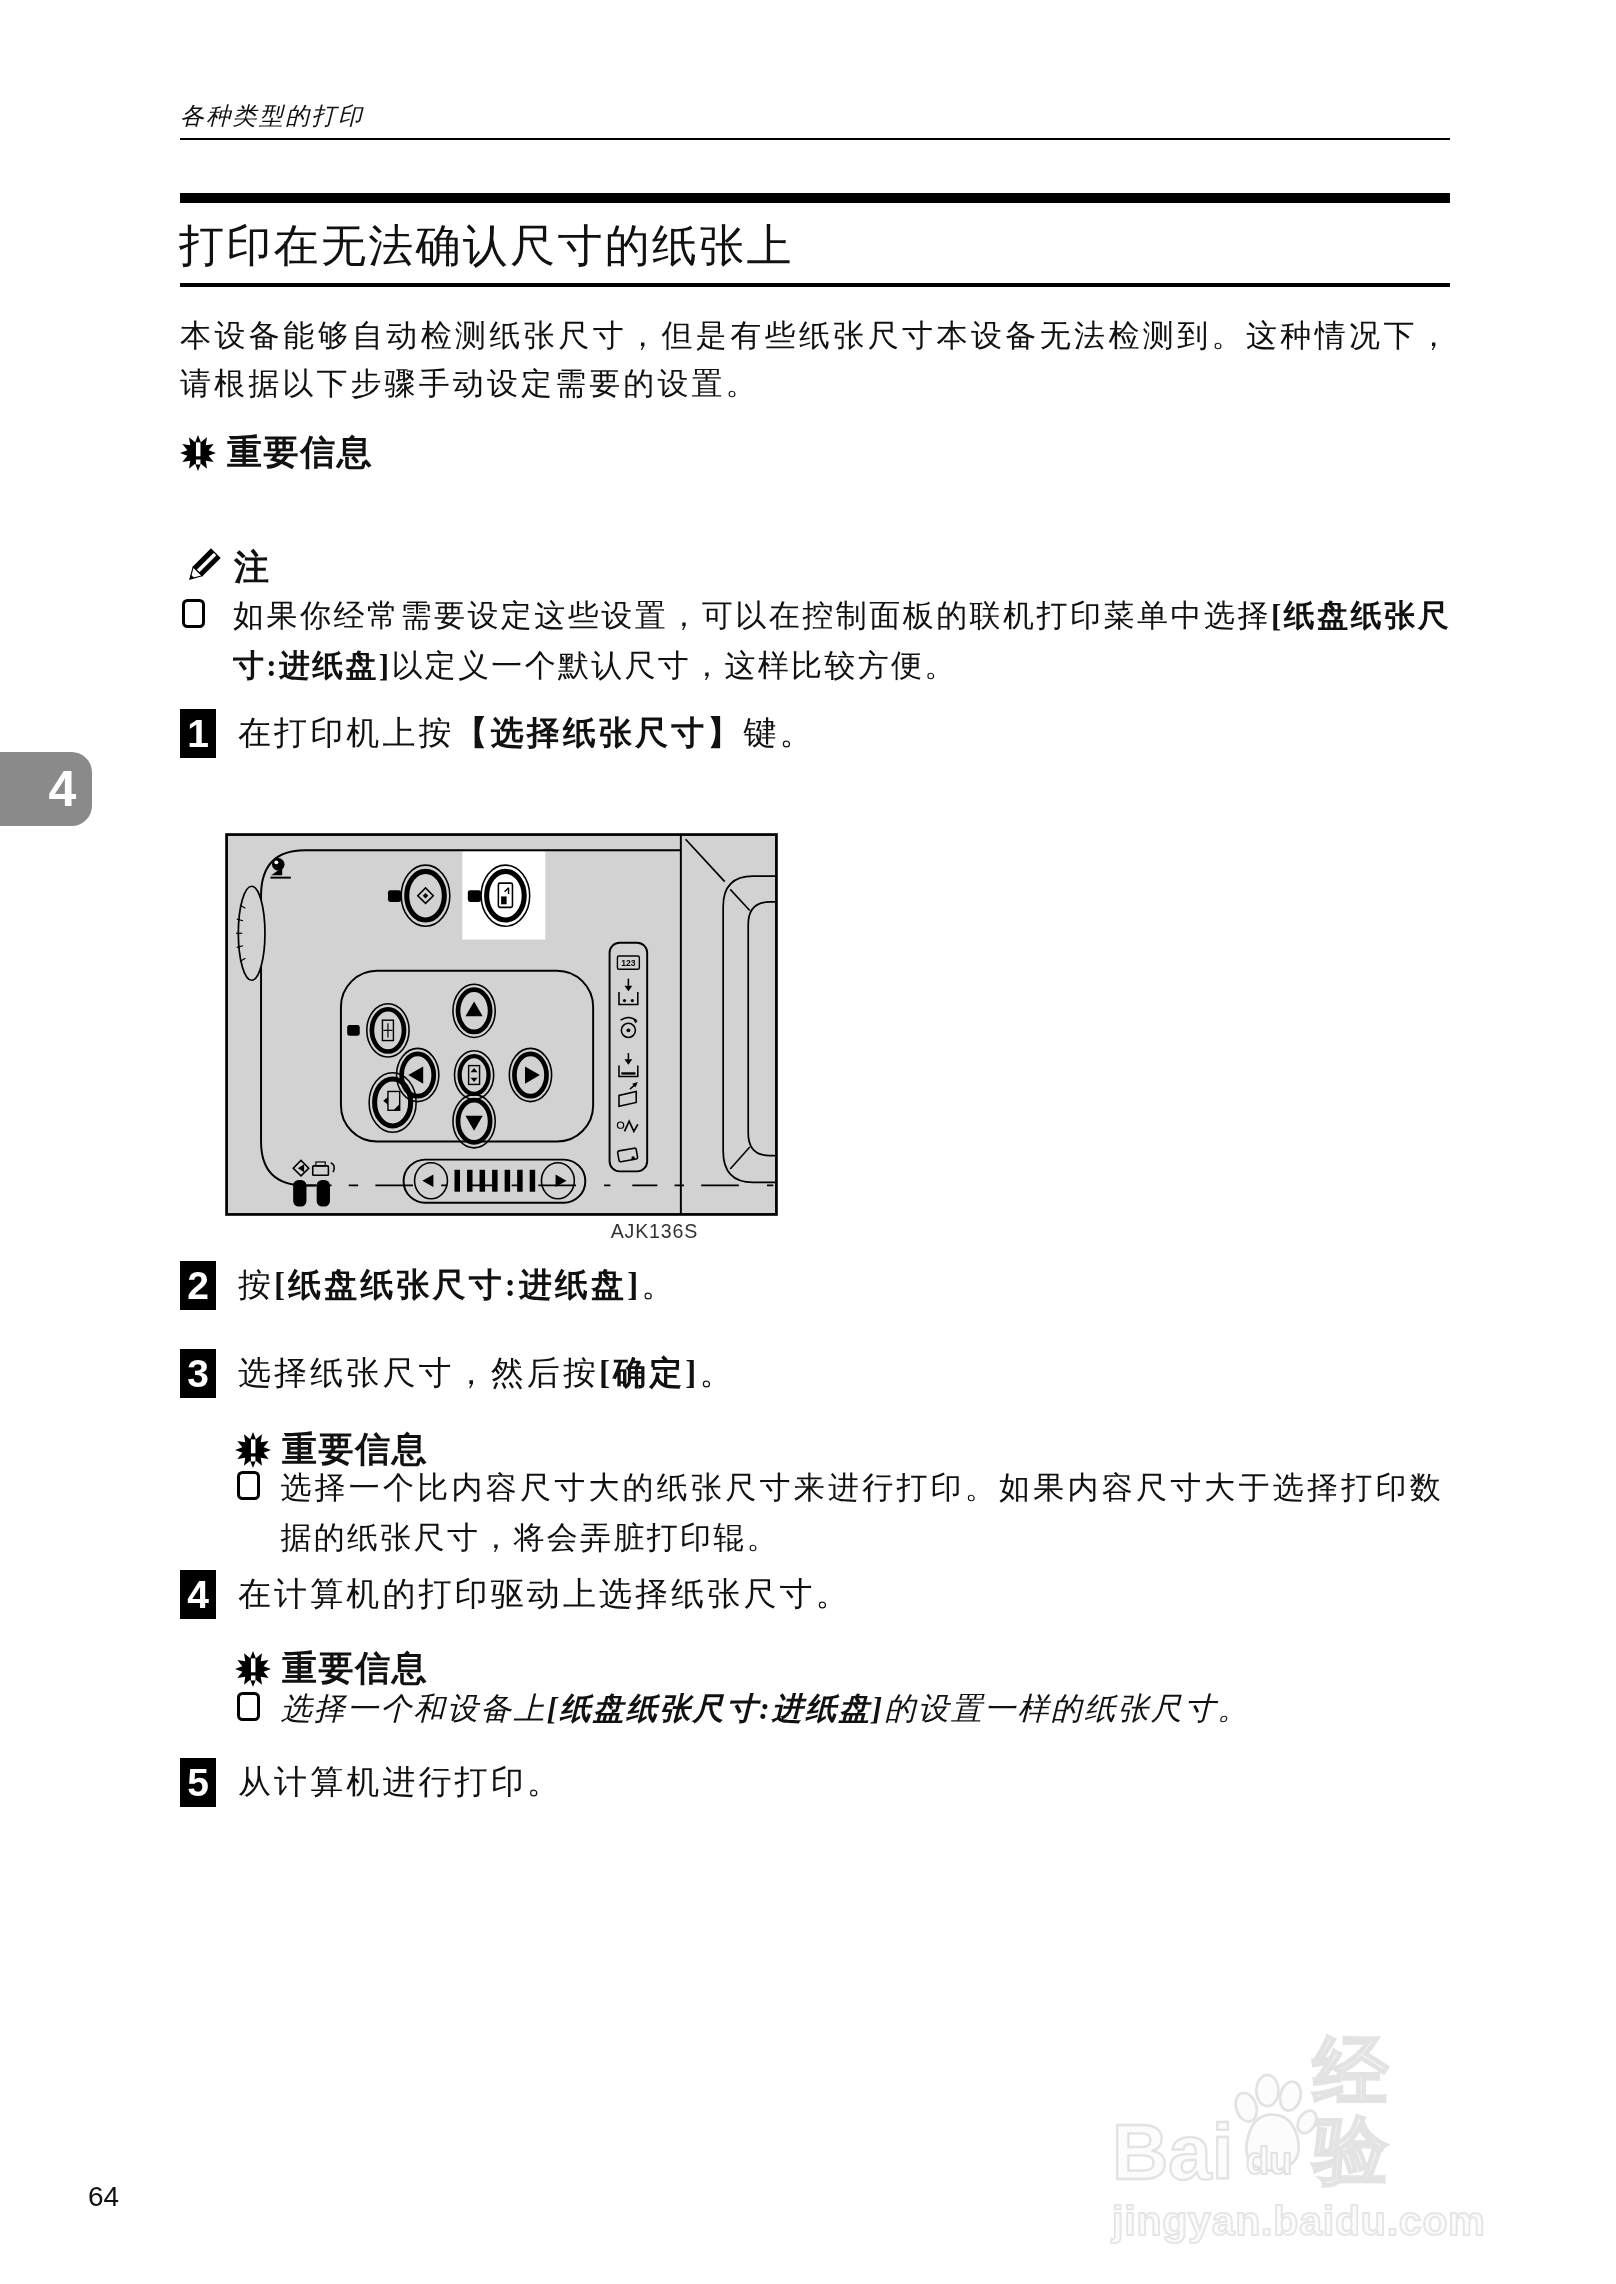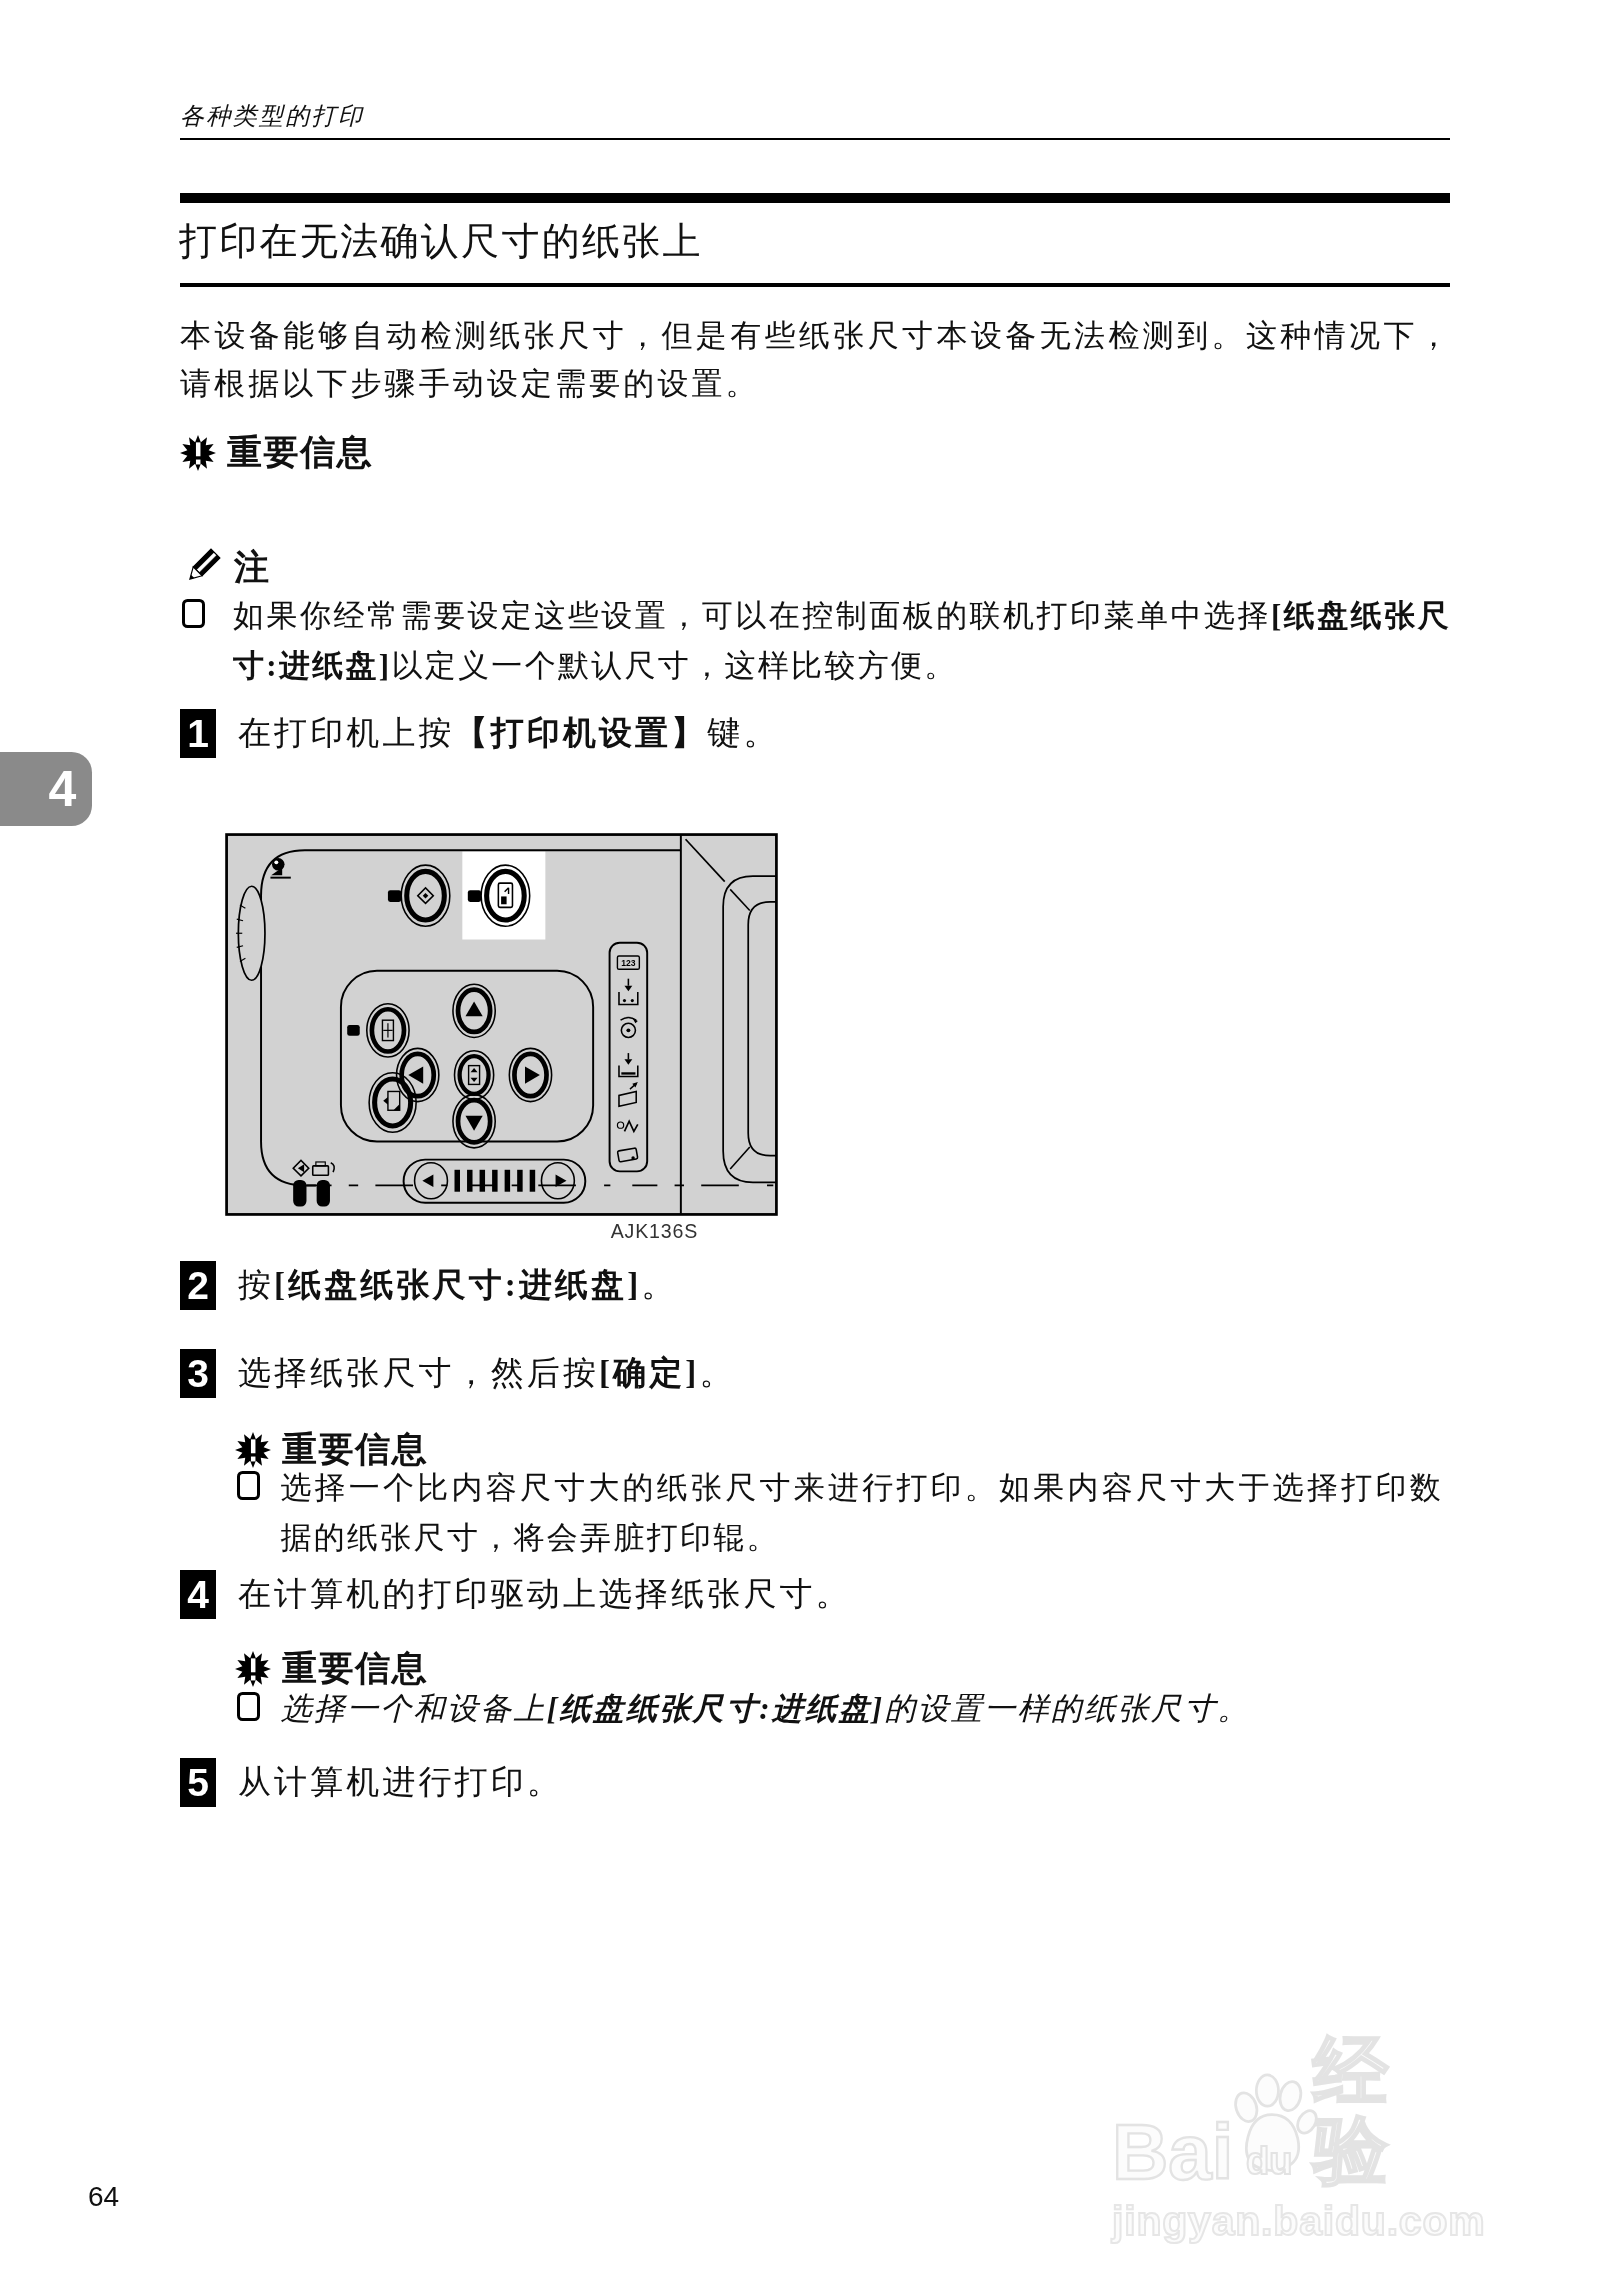--- a/index.html
+++ b/index.html
@@ -5,21 +5,21 @@
   html,body{margin:0;padding:0;background:#ffffff;}
   .page{position:relative;width:1617px;height:2284px;background:#fff;overflow:hidden;
         font-family:"Liberation Serif","DejaVu Serif",serif;color:#111;}
   .abs{position:absolute;}
 
   
   .running-header{left:180px;top:100px;width:1270px;font-size:24px;letter-spacing:2.3px;
                   padding-bottom:6.3px;border-bottom:2.3px solid #000;font-style:italic;}
   
   .black-bar{left:180px;top:193px;width:1270px;height:10.2px;background:#000;}
-  .doc-title{left:179px;top:216px;width:1277px;font-size:38px;letter-spacing:2.3px;font-weight:500;margin:0;}
+  .doc-title{left:179px;top:216px;width:1277px;font-size:45px;letter-spacing:2.3px;font-weight:500;margin:0;}
   .title-rule{left:180px;top:283px;width:1270px;height:3.9px;background:#000;}
 
   .intro{left:180px;top:312px;width:1272px;font-size:31px;line-height:48px;letter-spacing:3.1px;
          text-align:justify;margin:0;}
 
   
   .tag-row{display:flex;align-items:center;gap:11px;font-size:35px;font-weight:bold;letter-spacing:1.6px;}
   .tag-row svg{flex:0 0 auto;}
 
   
@@ -101,21 +101,21 @@
     </svg>
     <span>注</span>
   </div>
   <div class="abs bullet-row" style="left:182px;top:591px;width:1269px;gap:28px;">
     <span class="chk"></span>
     <div class="bullet-text"><span>如果你经常需要设定这些设置，可以在控制面板的联机打印菜单中选择</span><span class="b">[纸盘纸张尺寸:进纸盘]</span><span>以定义一个默认尺寸，这样比较方便。</span></div>
   </div>
 
   <div class="abs step" style="left:180px;top:709px;">
     <span class="step-num">1</span>
-    <div class="step-text"><span>在打印机上按</span><span class="b">【打印机设置】</span><span>键。</span></div>
+    <div class="step-text"><span>在打印机上按</span><span class="b">【选择纸张尺寸】</span><span>键。</span></div>
   </div>
 
   <div class="abs chapter-tab">
     <span>4</span>
   </div>
 
   <figure class="abs diagram">
     <svg width="553" height="383" viewBox="0 0 706 489">
       <rect x="2" y="2" width="702" height="485" fill="#d2d2d2" stroke="#000" stroke-width="3.5"></rect>
 

